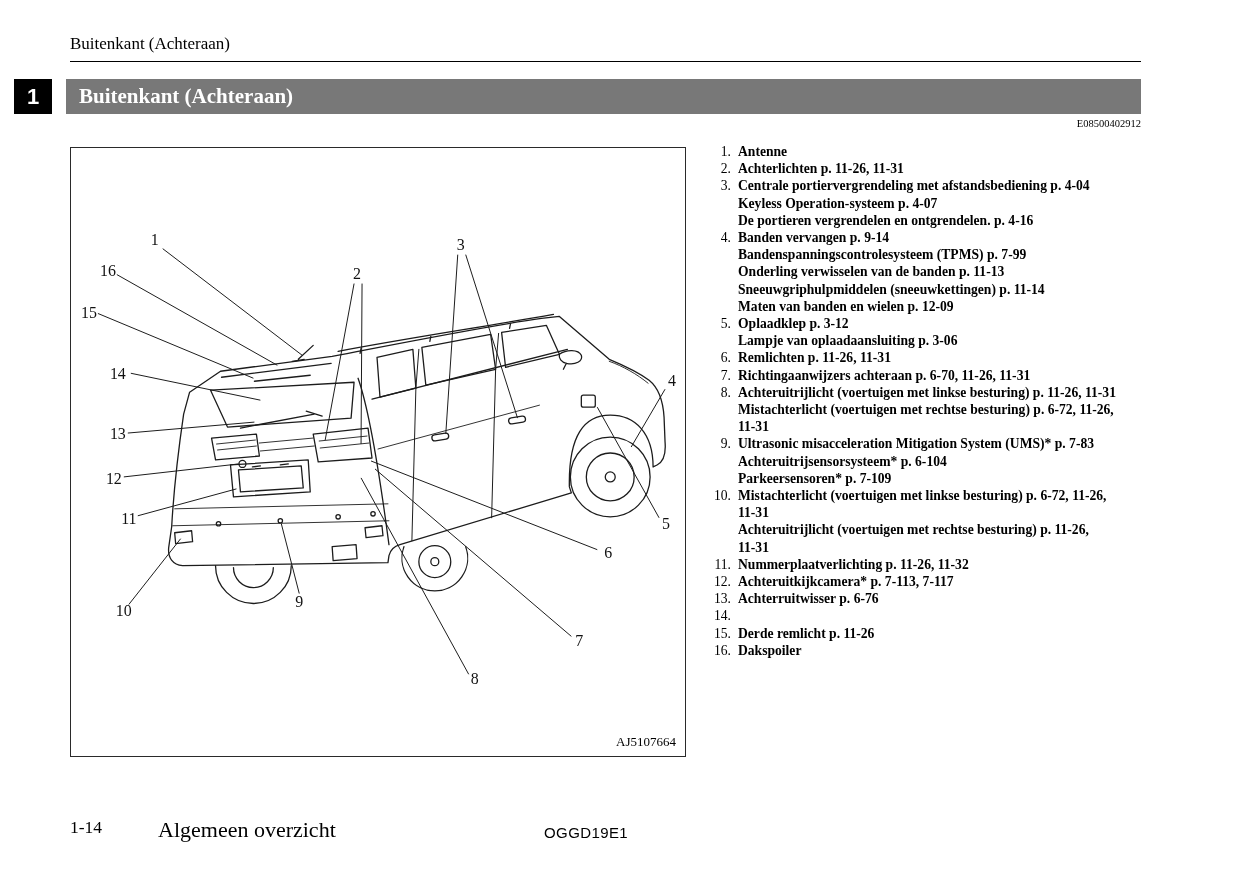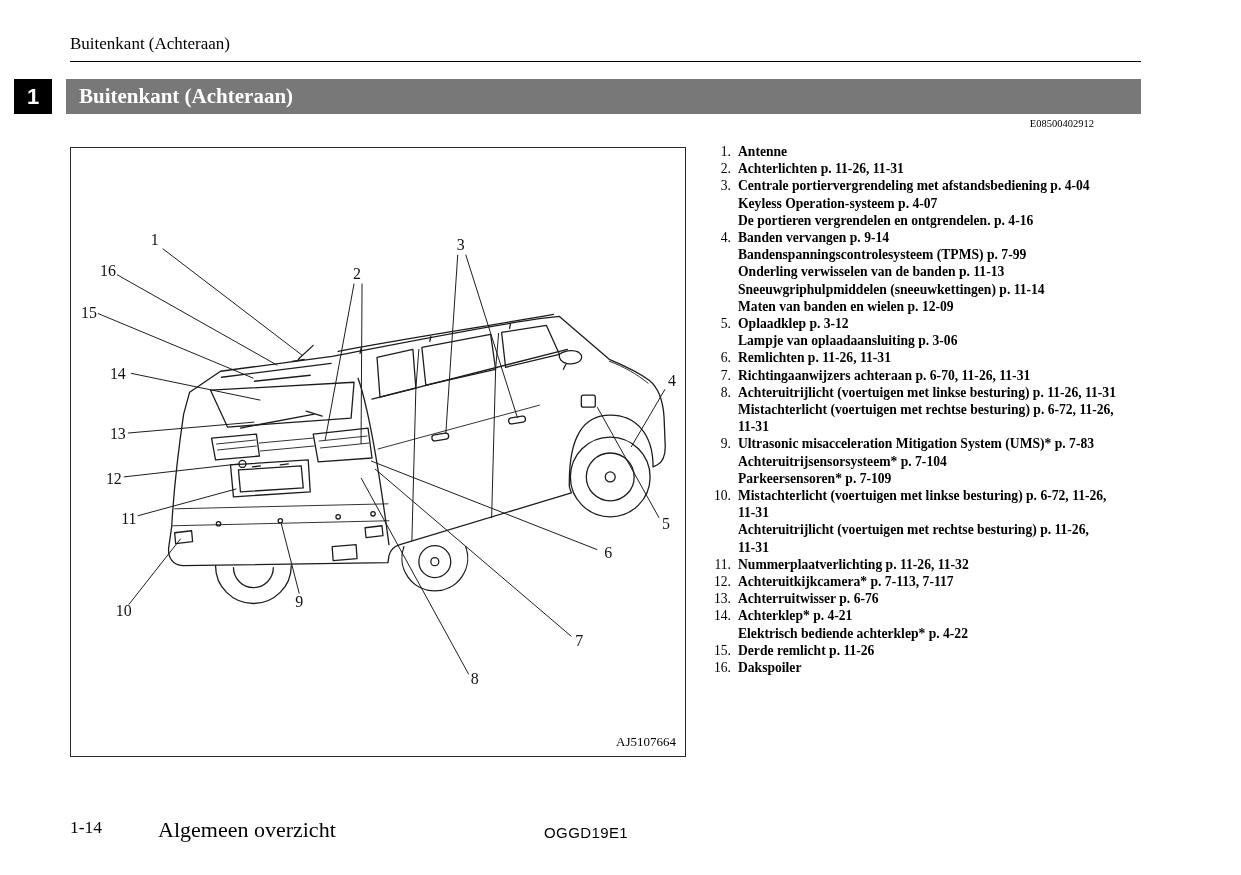--- a/index.html
+++ b/index.html
@@ -9,21 +9,21 @@
   .runhead{position:absolute;left:70px;top:34px;font-size:17px;}
   .rule{position:absolute;left:70px;top:61px;width:1071px;height:0;
         border-top:1.5px solid #000;}
 
   .chapter-tab{position:absolute;left:14px;top:79px;width:38px;height:35px;
         background:#000;color:#fff;display:flex;align-items:center;justify-content:center;
         font-family:"Liberation Sans", sans-serif;font-weight:bold;font-size:22px;}
   .banner{position:absolute;left:66px;top:79px;width:1075px;height:35px;
         background:#787878;color:#fff;display:flex;align-items:center;
         font-weight:bold;font-size:21px;padding-left:13px;box-sizing:border-box;}
-  .rev-code{position:absolute;top:118px;left:894px;width:200px;text-align:right;
+  .rev-code{position:absolute;top:118px;left:941px;width:200px;text-align:right;
         font-size:10.5px;}
 
   .figure-box{position:absolute;left:70px;top:147px;width:616px;height:610px;
         border:1px solid #2a2a2a;box-sizing:border-box;background:#fff;}
   .fig-code{position:absolute;right:9px;bottom:6px;font-size:13px;}
 
   .legend{position:absolute;left:705px;top:143px;width:446px;
         font-size:13.6px;line-height:17.2px;}
   .li{display:flex;}
   .num{width:26px;flex:none;text-align:right;padding-right:7px;}
@@ -222,21 +222,21 @@
       <div>
         <div class="ln">Achteruitrijlicht (voertuigen met linkse besturing) p. 11-26, 11-31</div>
         <div class="ln">Mistachterlicht (voertuigen met rechtse besturing) p. 6-72, 11-26,</div>
         <div class="ln">11-31</div>
       </div>
     </div>
     <div class="li">
       <div class="num">9.</div>
       <div>
         <div class="ln">Ultrasonic misacceleration Mitigation System (UMS)* p. 7-83</div>
-        <div class="ln">Achteruitrijsensorsysteem* p. 7-104</div>
+        <div class="ln">Achteruitrijsensorsysteem* p. 6-104</div>
         <div class="ln">Parkeersensoren* p. 7-109</div>
       </div>
     </div>
     <div class="li">
       <div class="num">10.</div>
       <div>
         <div class="ln">Mistachterlicht (voertuigen met linkse besturing) p. 6-72, 11-26,</div>
         <div class="ln">11-31</div>
         <div class="ln">Achteruitrijlicht (voertuigen met rechtse besturing) p. 11-26,</div>
         <div class="ln">11-31</div>
@@ -255,24 +255,20 @@
         </div>
     </div>
     <div class="li">
       <div class="num">13.</div>
       <div>
           <div class="ln">Achterruitwisser p. 6-76</div>
         </div>
     </div>
     <div class="li">
       <div class="num">14.</div>
-      <div>
-        <div class="ln">Achterklep* p. 4-21</div>
-        <div class="ln">Elektrisch bediende achterklep* p. 4-22</div>
-      </div>
     </div>
     <div class="li">
       <div class="num">15.</div>
       <div>
           <div class="ln">Derde remlicht p. 11-26</div>
         </div>
     </div>
     <div class="li">
       <div class="num">16.</div>
       <div>

